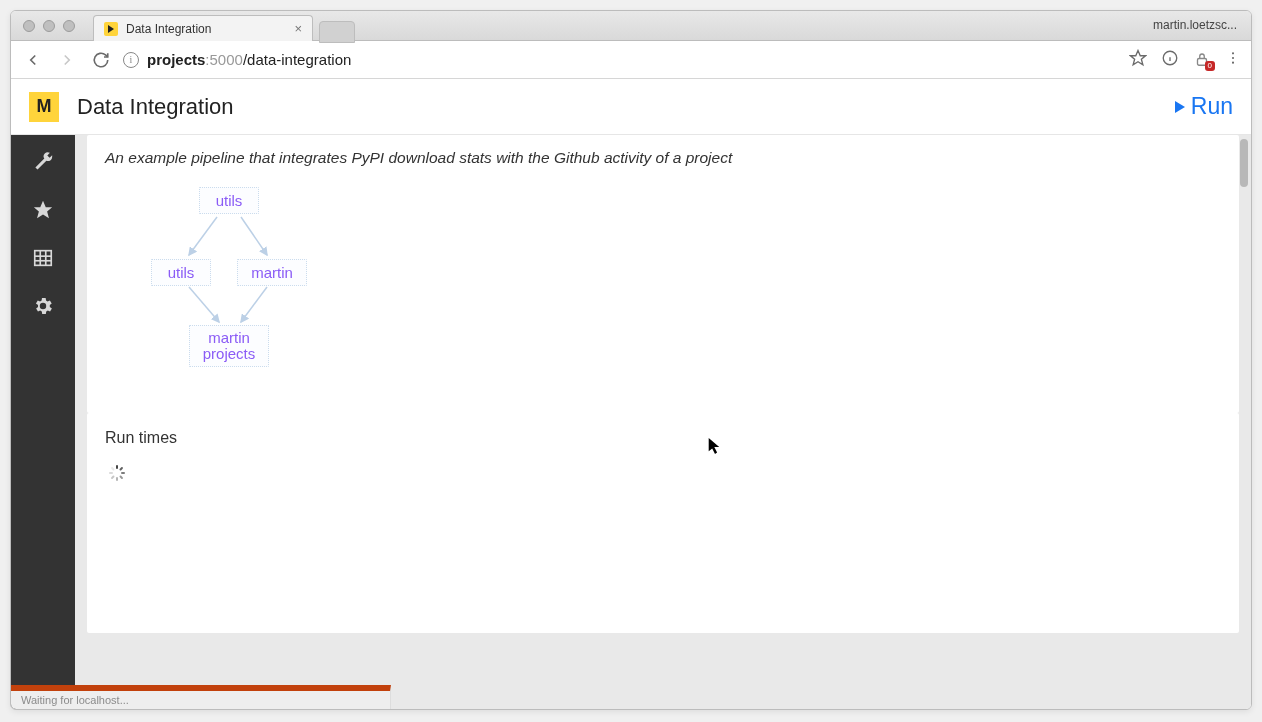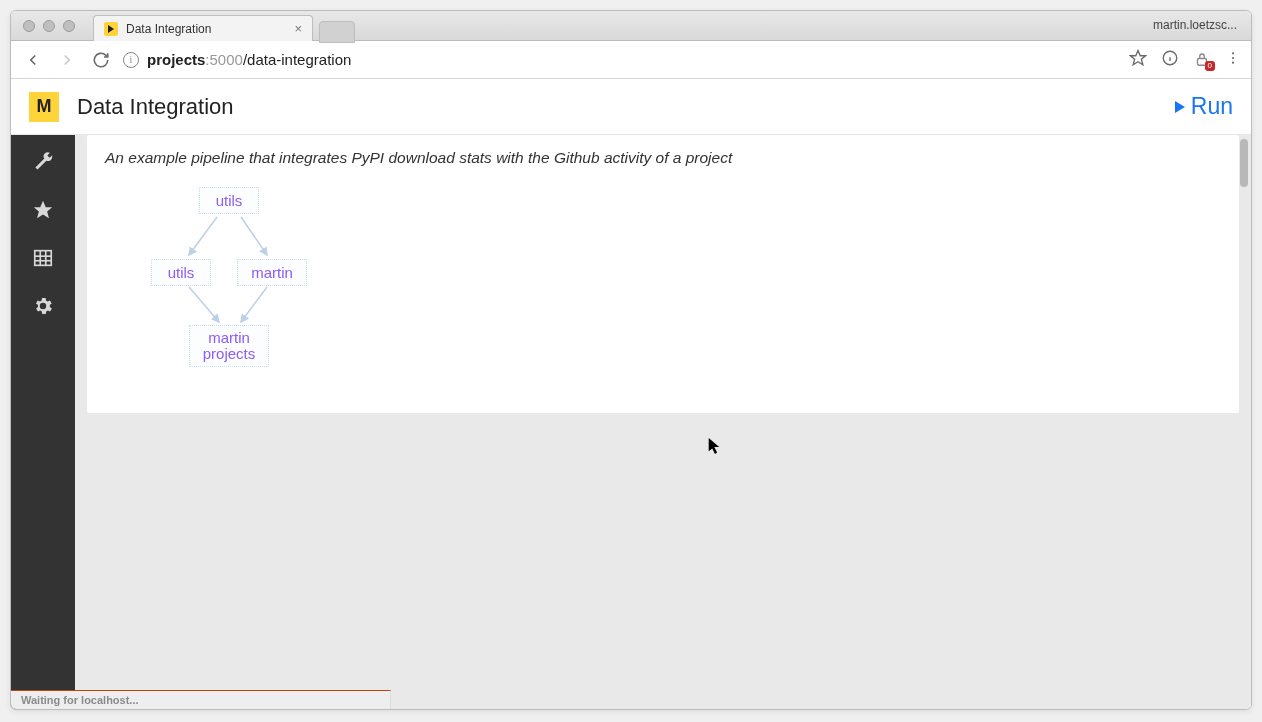--- a/index.html
+++ b/index.html
@@ -100,21 +100,21 @@
   }
   .spinner span:nth-child(1){transform:rotate(0deg);opacity:1}
   .spinner span:nth-child(2){transform:rotate(45deg);opacity:.85}
   .spinner span:nth-child(3){transform:rotate(90deg);opacity:.7}
   .spinner span:nth-child(4){transform:rotate(135deg);opacity:.55}
   .spinner span:nth-child(5){transform:rotate(180deg);opacity:.4}
   .spinner span:nth-child(6){transform:rotate(225deg);opacity:.3}
   .spinner span:nth-child(7){transform:rotate(270deg);opacity:.2}
   .spinner span:nth-child(8){transform:rotate(315deg);opacity:.12}
 
-  .statusbar { position:absolute; left:0; bottom:0; background:#eee; color:#8b8b8b; font-size:11px; padding:3px 10px; border-top:1px solid #c2410c; border-right:1px solid #ddd; min-width:380px;font-weight:bold; }
+  .statusbar { position:absolute; left:0; bottom:0; background:#eee; color:#8b8b8b; font-size:11px; padding:3px 10px; border-top:6px solid #c2410c; border-right:1px solid #ddd; min-width:380px; }
 
   .cursor { position:absolute; left:697px; top:358px; width:14px; height:20px; pointer-events:none; z-index:50; }
 </style>
 </head>
 <body>
 
 <div class="window">
 
   <div class="titlebar">
     <div class="traffic">
@@ -244,20 +244,33 @@
                   </marker>
                 </defs>
               <line x1="88" y1="40" x2="60" y2="78" stroke="#bcd0e6" stroke-width="1.5" marker-end="url(#ah)"></line>
               <line x1="112" y1="40" x2="138" y2="78" stroke="#bcd0e6" stroke-width="1.5" marker-end="url(#ah)"></line>
               <line x1="60" y1="110" x2="90" y2="145" stroke="#bcd0e6" stroke-width="1.5" marker-end="url(#ah)"></line>
               <line x1="138" y1="110" x2="112" y2="145" stroke="#bcd0e6" stroke-width="1.5" marker-end="url(#ah)"></line>
             </svg>
           </div>
         </div>
 
+        <div class="card" style="min-height:220px;">
+          <div class="section-title">Run times</div>
+          <div class="spinner">
+            <span></span>
+              <span></span>
+              <span></span>
+              <span></span>
+              <span></span>
+              <span></span>
+              <span></span>
+              <span></span>
+          </div>
+        </div>
 
       </div>
     </div>
 
     <svg class="cursor" viewBox="0 0 20 28">
       <path d="M1 1 L1 20 L6 16 L10 24 L13 22 L9 14 L16 14 Z" fill="#000"></path>
     </svg>
 
     <div class="statusbar">Waiting for localhost...</div>
   </div>

